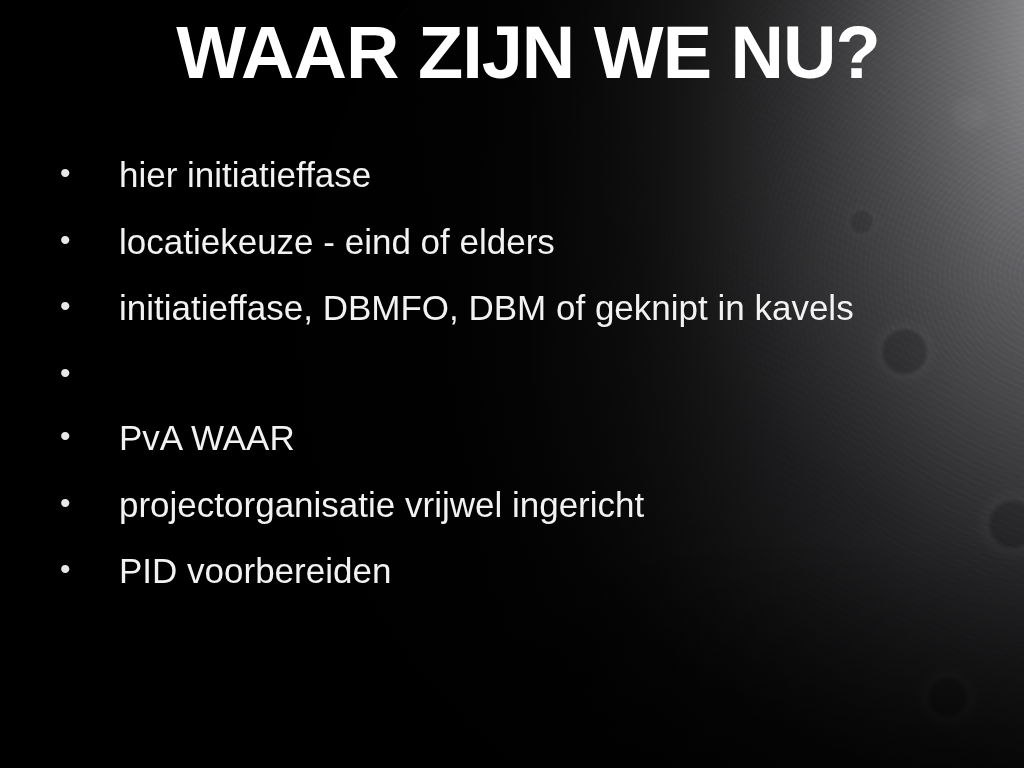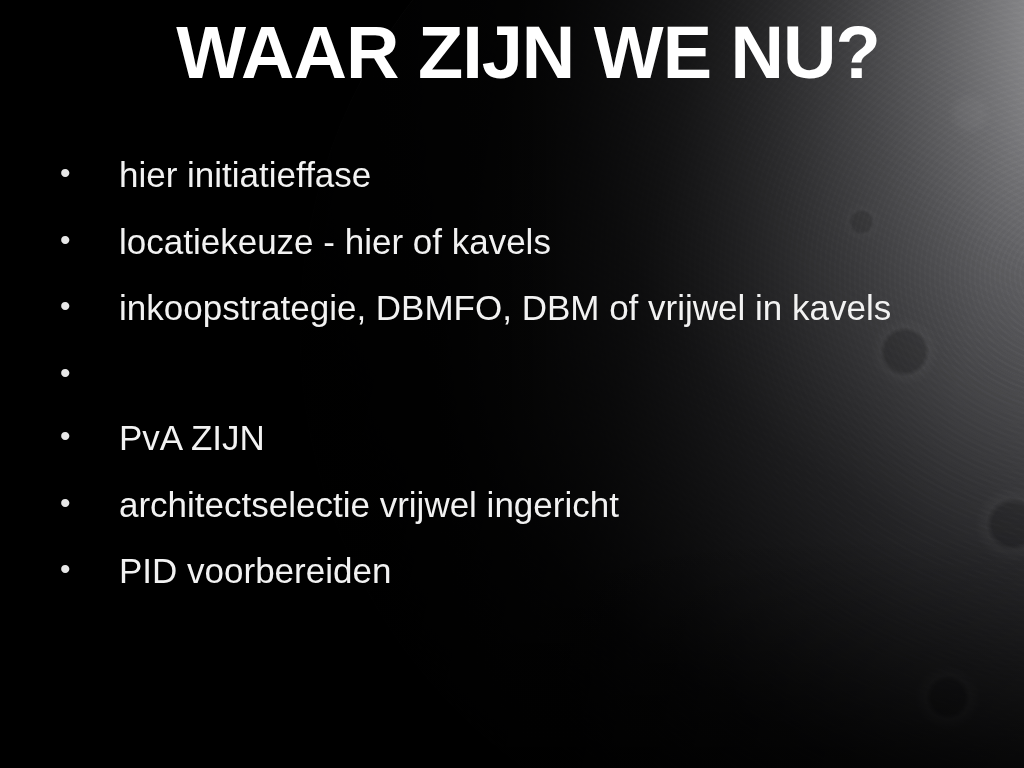--- a/index.html
+++ b/index.html
@@ -164,36 +164,36 @@
 
     <div class="slide-title">WAAR ZIJN WE NU?</div>
 
     <ul class="bullet-list">
       <li class="bullet-item">
         <span class="bullet-marker">•</span>
         <span class="bullet-text">hier initiatieffase</span>
       </li>
       <li class="bullet-item">
         <span class="bullet-marker">•</span>
-        <span class="bullet-text">locatiekeuze - hier of kavels</span>
-      </li>
-      <li class="bullet-item">
-        <span class="bullet-marker">•</span>
-        <span class="bullet-text">inkoopstrategie, DBMFO, DBM of vrijwel in kavels</span>
-      </li>
-      <li class="bullet-item">
-        <span class="bullet-marker">•</span>
-      </li>
-      <li class="bullet-item">
-        <span class="bullet-marker">•</span>
-        <span class="bullet-text">PvA ZIJN</span>
-      </li>
-      <li class="bullet-item">
-        <span class="bullet-marker">•</span>
-        <span class="bullet-text">architectselectie vrijwel ingericht</span>
+        <span class="bullet-text">locatiekeuze - eind of elders</span>
+      </li>
+      <li class="bullet-item">
+        <span class="bullet-marker">•</span>
+        <span class="bullet-text">initiatieffase, DBMFO, DBM of geknipt in kavels</span>
+      </li>
+      <li class="bullet-item">
+        <span class="bullet-marker">•</span>
+      </li>
+      <li class="bullet-item">
+        <span class="bullet-marker">•</span>
+        <span class="bullet-text">PvA WAAR</span>
+      </li>
+      <li class="bullet-item">
+        <span class="bullet-marker">•</span>
+        <span class="bullet-text">projectorganisatie vrijwel ingericht</span>
       </li>
       <li class="bullet-item">
         <span class="bullet-marker">•</span>
         <span class="bullet-text">PID voorbereiden</span>
       </li>
     </ul>
 
   </div>
 </div>
 

